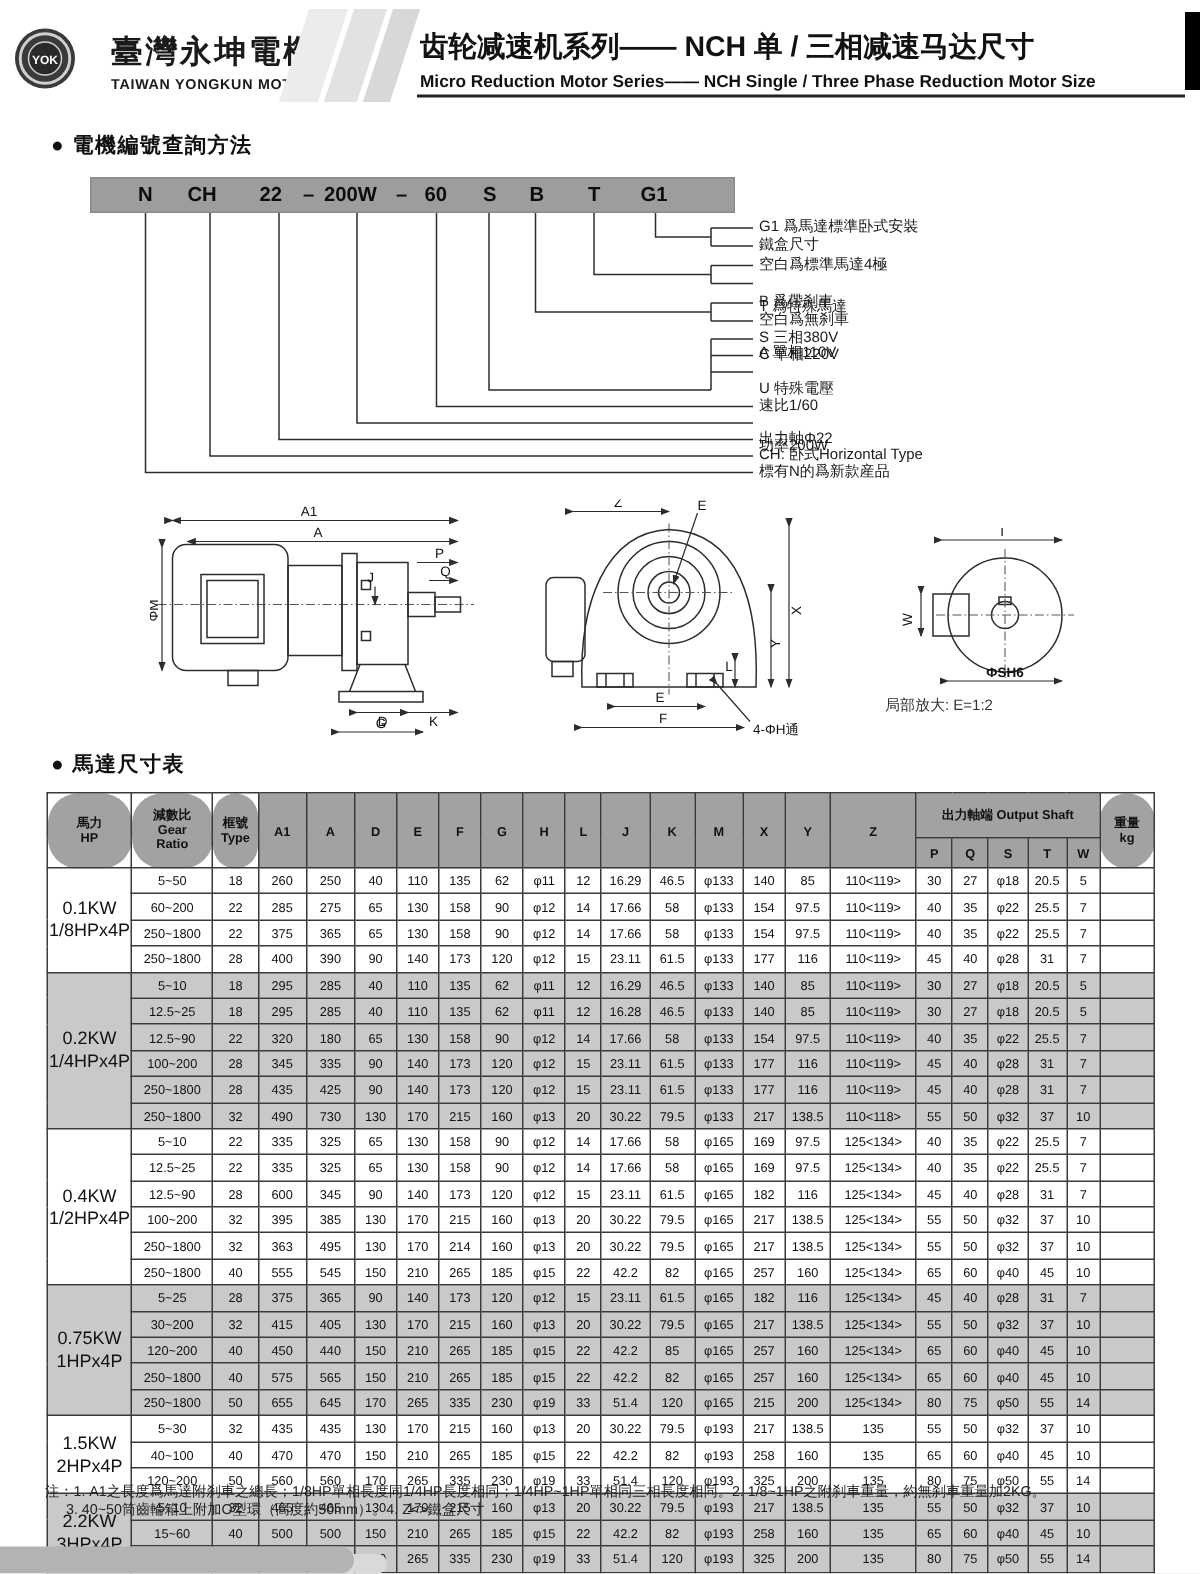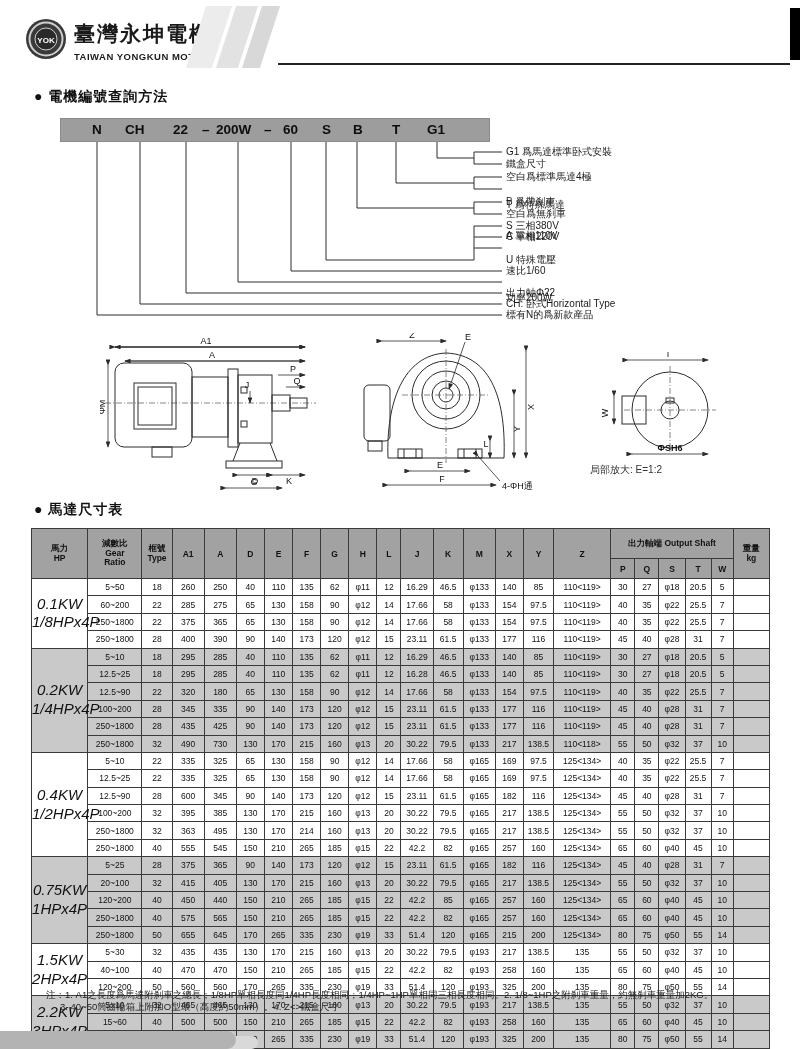--- a/index.html
+++ b/index.html
@@ -1,21 +1,21 @@
 <!DOCTYPE html>
 <html><head>
 <meta charset="utf-8">
 <style>
   * { margin:0; padding:0; box-sizing:border-box; }
   html,body { background:#e9e9e9; }
   body { font-family:"Liberation Sans","DejaVu Sans",sans-serif; color:#111; }
   .page { position:relative; width:800px; height:1049px; background:#fff; margin:0 auto; overflow:hidden; }
 
   
-  .hdr-logo { position:absolute; left:24px; top:16px; width:44px; height:46px;text-align:right; }
+  .hdr-logo { position:absolute; left:8px; top:16px; width:44px; height:46px;text-align:right; }
   .hdr-company { position:absolute; left:74px; top:20px; }
   .hdr-company .zh { font-size:21px; font-weight:bold; letter-spacing:2px; color:#1a1a1a; }
   .hdr-company .en { font-size:9.5px; font-weight:bold; letter-spacing:0.5px; margin-top:3px; color:#1a1a1a; }
   .deco-stripe { position:absolute; top:6px; height:62px; transform:skewX(-18deg); }
   .ds1 { left:196px; width:26px; background:#ececec; }
   .ds2 { left:226px; width:22px; background:#e2e2e2; }
   .ds3 { left:252px; width:18px; background:#d8d8d8; }
   .hdr-title { position:absolute; left:280px; top:18px; width:505px; }
   .hdr-title .zh { font-size:19px; font-weight:bold; color:#111; }
   .hdr-title .en { font-size:11.5px; font-weight:bold; margin-top:5px; color:#111; }
@@ -39,29 +39,29 @@
   .dwg-line { stroke:#2c2c2c; stroke-width:1; fill:none; }
   .dwg-dim  { stroke:#2c2c2c; stroke-width:0.8; fill:none; }
   .dwg-center { stroke:#555; stroke-width:0.7; stroke-dasharray:6 2 1 2; fill:none; }
   .dwg-txt { font-family:"Liberation Sans","DejaVu Sans",sans-serif; font-size:9px; fill:#111; }
   .shaft-caption { position:absolute; left:590px; top:463px; font-size:10px; color:#333; }
 
   
   .dim-table { position:absolute; left:31px; top:528px; border-collapse:collapse; table-layout:fixed; width:739px; }
   .dim-table th, .dim-table td { border:1px solid #3a3a3a; text-align:center; vertical-align:middle; font-size:8.5px; padding:0; color:#111; }
   .dim-table thead th { background:#a2a2a2; font-weight:bold; }
-  .dim-table .th-multi { white-space:pre-line; line-height:1.15; }
+  .dim-table .th-multi { white-space:pre-line; line-height:1.15;border-radius:20px; }
   .dim-table thead tr:nth-child(1) th { height:30px; }
   .dim-table thead tr:nth-child(2) th { height:20px; }
   .dim-table tbody td { height:17.4px; background:#fff; }
   .dim-table tbody tr.shaded td { background:#c9c9c9; }
-  .dim-table tbody td.hp-cell { background:#fff; font-size:15px; line-height:1.25;font-style:italic; }
+  .dim-table tbody td.hp-cell { background:#fff; font-size:12px; line-height:1.25; }
 
   
-  .notes { position:absolute; left:46px; top:989px; width:748px; font-size:9.5px; line-height:1.25; color:#222; }
+  .notes { position:absolute; left:30px; top:989px; width:748px; font-size:9.5px; line-height:1.25; color:#222; }
   .foot-tab2 { position:absolute; left:0; top:1036px; width:258px; height:13px; background:#d9d9d9; border-radius:0 8px 8px 0; }
   .foot-tab1 { position:absolute; left:0; top:1031px; width:236px; height:18px; background:#b3b3b3; border-radius:0 9px 9px 0; }
 </style>
 </head>
 <body>
 
 <div class="page">
 
   <div class="hdr-logo">
     <svg width="44" height="46" viewBox="0 0 44 46">
@@ -71,20 +71,24 @@
       <text x="22" y="26.5" text-anchor="middle" font-size="8" font-weight="bold" fill="#ffffff">YOK</text>
     </svg>
   </div>
   <div class="hdr-company">
     <div class="zh">臺灣永坤電機</div>
     <div class="en">TAIWAN YONGKUN MOTOR</div>
   </div>
   <div class="deco-stripe ds1"></div>
   <div class="deco-stripe ds2"></div>
   <div class="deco-stripe ds3"></div>
+  <div class="hdr-title">
+    <div class="zh">齿轮减速机系列—— NCH 单 / 三相减速马达尺寸</div>
+    <div class="en">Micro Reduction Motor Series—— NCH Single / Three Phase Reduction Motor Size</div>
+  </div>
   <div class="hdr-rule"></div>
   <div class="hdr-corner"></div>
 
   <div class="sec-title st1">● 電機編號查詢方法</div>
 
   <div class="code-bar">
     <span class="code-seg" style="left:31px">N</span>
     <span class="code-seg" style="left:64px">CH</span>
     <span class="code-seg" style="left:112px">22</span>
     <span class="code-seg" style="left:141px">–</span>
@@ -718,21 +722,21 @@
           <td>116</td>
           <td>125&lt;134&gt;</td>
           <td>45</td>
           <td>40</td>
           <td>φ28</td>
           <td>31</td>
           <td>7</td>
           <td></td>
         </tr>
         <tr class="shaded">
-          <td>20~100</td>
+          <td>30~200</td>
           <td>32</td>
           <td>415</td>
           <td>405</td>
           <td>130</td>
           <td>170</td>
           <td>215</td>
           <td>160</td>
           <td>φ13</td>
           <td>20</td>
           <td>30.22</td>

